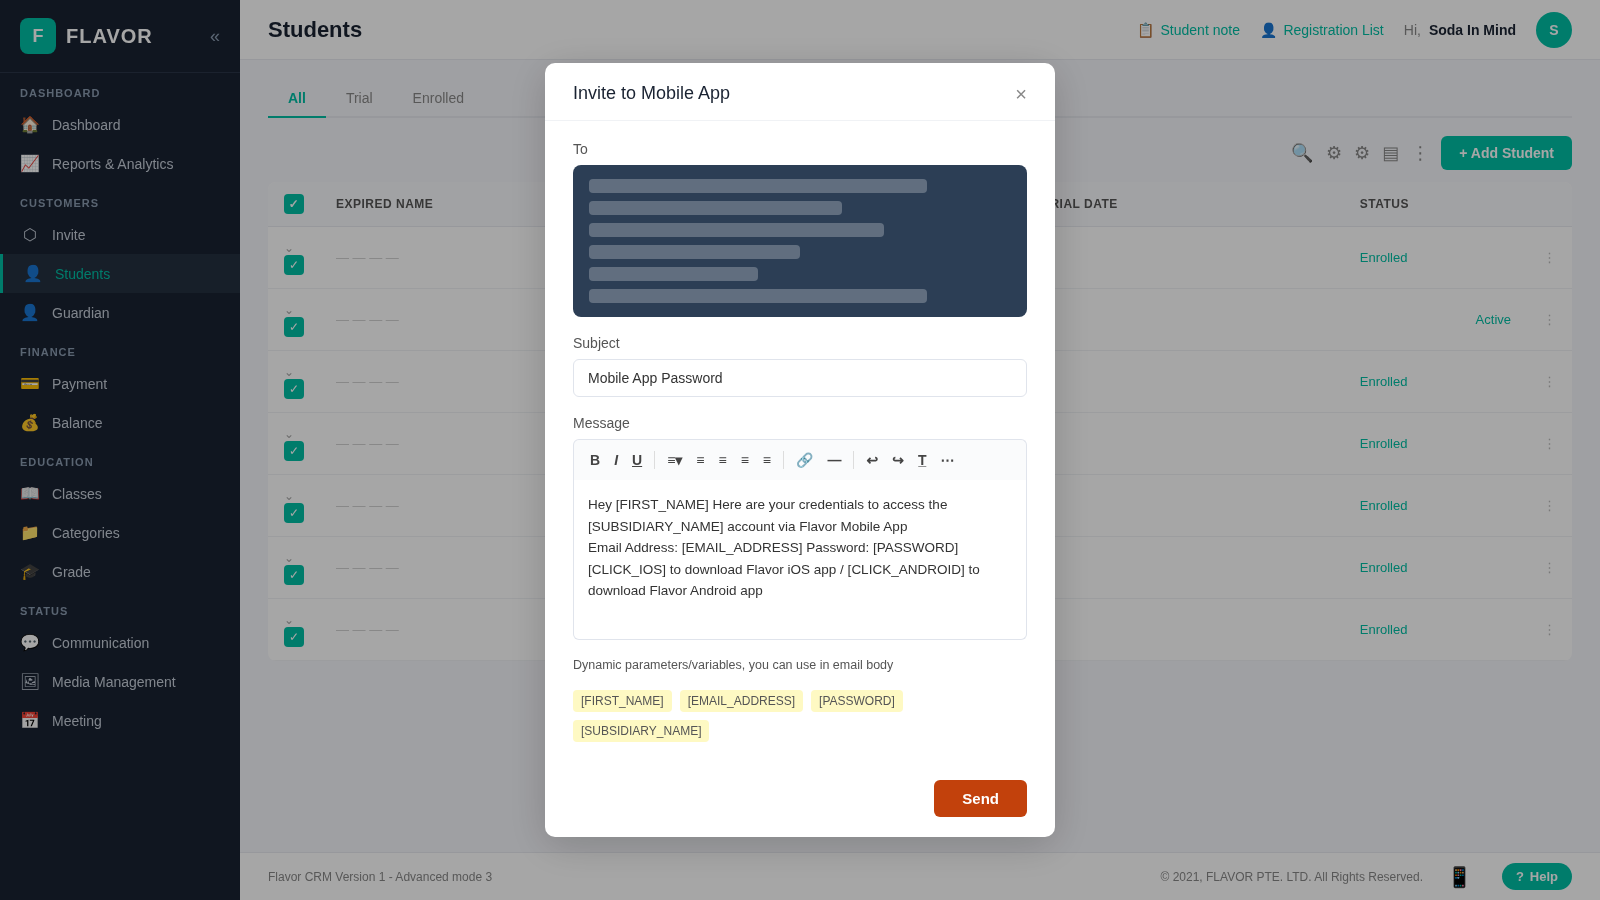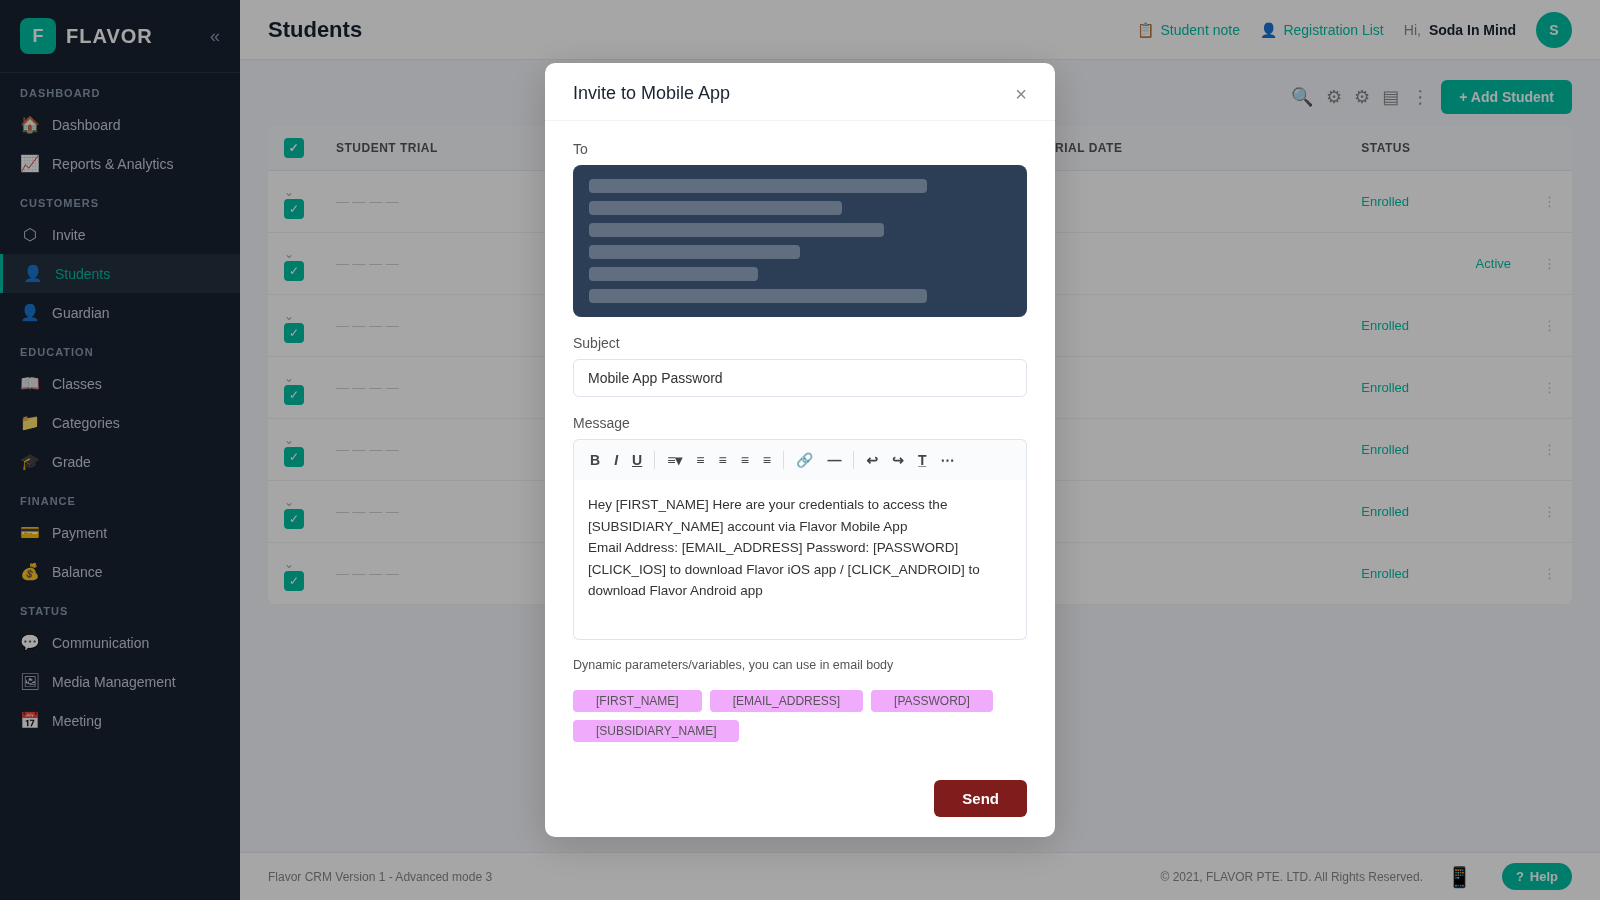--- a/index.html
+++ b/index.html
@@ -76,24 +76,24 @@
 
     .subject-input { width: 100%; border: 1px solid #e0e4ec; border-radius: 6px; padding: 10px 14px; font-size: 14px; color: #333; outline: none; margin-bottom: 18px; }
 
     .editor-toolbar { display: flex; align-items: center; gap: 2px; padding: 8px 10px; border: 1px solid #e0e4ec; border-bottom: none; border-radius: 6px 6px 0 0; background: #fafbfc; flex-wrap: wrap; }
     .editor-btn { background: none; border: none; cursor: pointer; padding: 4px 6px; font-size: 14px; color: #444; border-radius: 4px; font-weight: 600; }
     .editor-divider { width: 1px; height: 18px; background: #ddd; margin: 0 4px; }
     .editor-area { width: 100%; min-height: 160px; border: 1px solid #e0e4ec; border-top: none; border-radius: 0 0 6px 6px; padding: 14px; font-size: 13.5px; color: #333; line-height: 1.6; outline: none; resize: none; font-family: inherit; margin-bottom: 14px; }
 
     .dynamic-params { font-size: 12.5px; color: #555; margin-bottom: 18px; }
     .param-tags { display: flex; flex-wrap: wrap; gap: 8px; margin-bottom: 18px; }
-    .param-tag { background: #f0abfc; border-radius: 4px; padding: 4px 23px; font-size: 12px; color: #555; }
+    .param-tag { background: #fef9c3; border-radius: 4px; padding: 4px 8px; font-size: 12px; color: #555; }
 
     .modal-footer { display: flex; justify-content: flex-end; padding: 0 28px 20px; }
-    .btn-send { background: #7f1d1d; color: #fff; border: none; border-radius: 6px; padding: 10px 28px; font-size: 15px; font-weight: 600; cursor: pointer; }
+    .btn-send { background: #c2410c; color: #fff; border: none; border-radius: 6px; padding: 10px 28px; font-size: 15px; font-weight: 600; cursor: pointer; }
 
     
     .footer { background: #fff; border-top: 1px solid #e8eaf0; padding: 10px 28px; display: flex; align-items: center; justify-content: space-between; font-size: 12px; color: #888; }
     .footer-help { background: #00bfa5; color: #fff; border-radius: 20px; padding: 6px 14px; font-size: 13px; font-weight: 600; cursor: pointer; display: flex; align-items: center; gap: 6px; }
     .footer-whatsapp { color: #00bfa5; font-size: 20px; margin-right: 6px; }
   </style>
 </head>
 <body>
 
 <div class="sidebar">
@@ -125,44 +125,44 @@
       <span class="nav-icon">👤</span>
       <span>Students</span>
     </div>
     <div class="sidebar-item">
       <span class="nav-icon">👤</span>
       <span>Guardian</span>
     </div>
   </div>
 
   <div>
+    <div class="sidebar-section-label">FINANCE</div>
+    <div class="sidebar-item">
+      <span class="nav-icon">💳</span>
+      <span>Payment</span>
+    </div>
+    <div class="sidebar-item">
+      <span class="nav-icon">💰</span>
+      <span>Balance</span>
+    </div>
+  </div>
+
+  <div>
     <div class="sidebar-section-label">EDUCATION</div>
     <div class="sidebar-item">
       <span class="nav-icon">📖</span>
       <span>Classes</span>
     </div>
     <div class="sidebar-item">
       <span class="nav-icon">📁</span>
       <span>Categories</span>
     </div>
     <div class="sidebar-item">
       <span class="nav-icon">🎓</span>
       <span>Grade</span>
-    </div>
-  </div>
-
-  <div>
-    <div class="sidebar-section-label">FINANCE</div>
-    <div class="sidebar-item">
-      <span class="nav-icon">💳</span>
-      <span>Payment</span>
-    </div>
-    <div class="sidebar-item">
-      <span class="nav-icon">💰</span>
-      <span>Balance</span>
     </div>
   </div>
 
   <div>
     <div class="sidebar-section-label">STATUS</div>
     <div class="sidebar-item">
       <span class="nav-icon">💬</span>
       <span>Communication</span>
     </div>
     <div class="sidebar-item">
@@ -192,36 +192,41 @@
       <div class="topbar-user">
         <span class="hi">Hi,</span>
         <span class="name">Soda In Mind</span>
       </div>
       <div class="topbar-avatar">S</div>
     </div>
   </div>
 
   <div class="content">
 
+    <div class="tabs">
+      <div class="tab active">All</div>
+      <div class="tab">Trial</div>
+      <div class="tab">Enrolled</div>
+    </div>
 
     <div class="table-toolbar">
       <span class="toolbar-icon">🔍</span>
       <span class="toolbar-icon">⚙</span>
       <span class="toolbar-icon">⚙</span>
       <span class="toolbar-icon">▤</span>
       <span class="toolbar-icon">⋮</span>
       <button class="btn-add">+ Add Student</button>
     </div>
 
     <div class="table-wrap">
       <table>
         <thead>
           <tr>
             <th style="width:40px"><div class="row-check">✓</div></th>
-            <th>STUDENT TRIAL</th>
+            <th>EXPIRED NAME</th>
             <th>STUDENT CONTACT</th>
             <th>EXPIRED TRIAL DATE</th>
             <th>STATUS</th>
             <th style="width:40px"></th>
           </tr>
         </thead>
         <tbody id="table-body">
             <tr>
     <td style="width:40px">
       <span class="row-expand">⌄</span>

